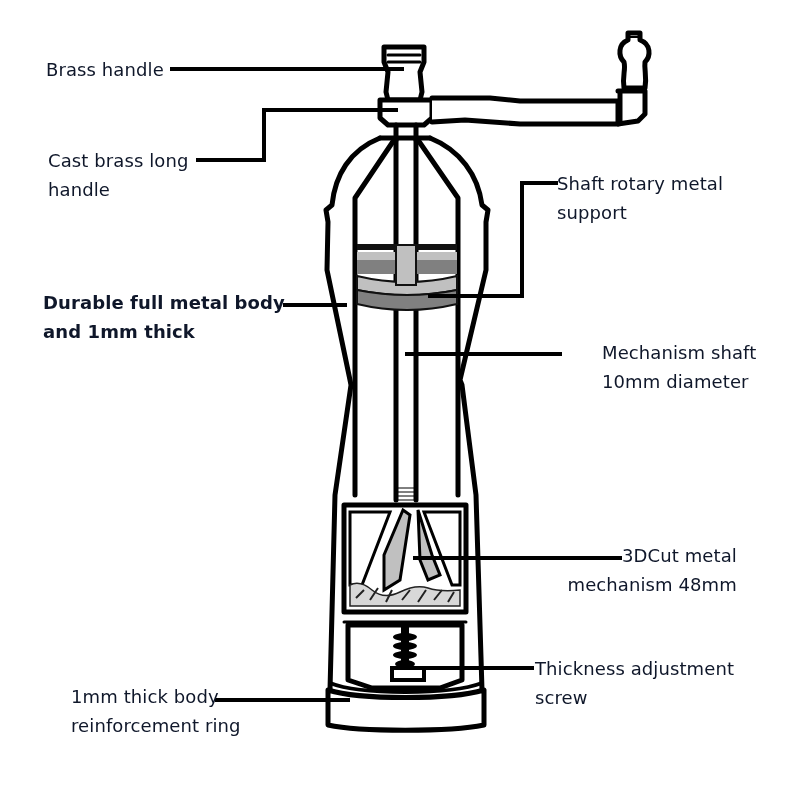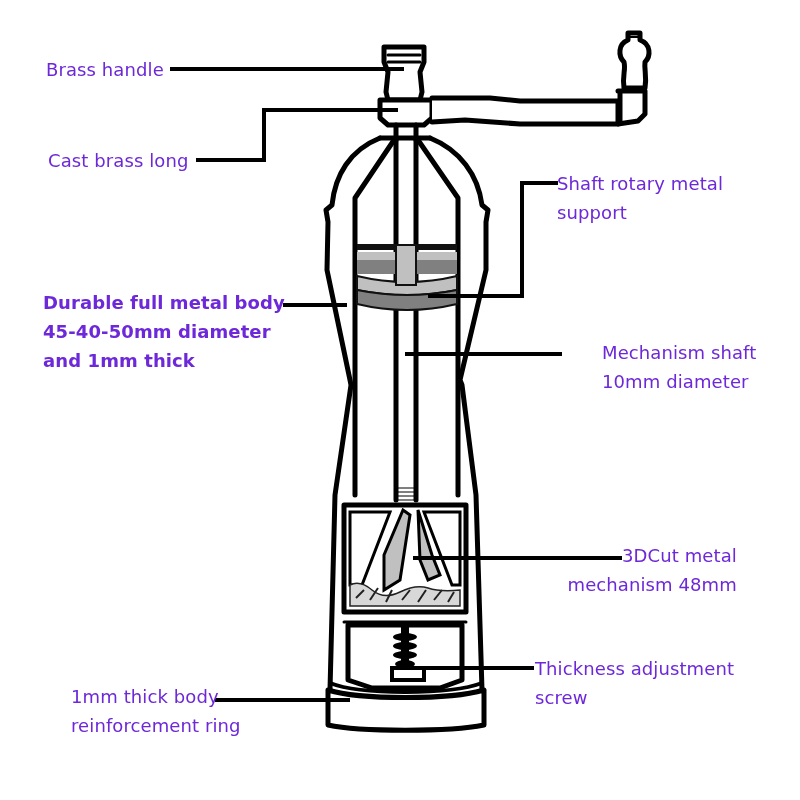--- a/index.html
+++ b/index.html
@@ -1,18 +1,18 @@
 <!DOCTYPE html>
 <html><head>
 <meta charset="utf-8">
 <style>
   html, body { margin: 0; padding: 0; background: #ffffff; }
   body { width: 800px; height: 800px; position: relative; overflow: hidden; font-family: "DejaVu Sans", sans-serif; }
   #drawing { position: absolute; left: 0; top: 0; width: 800px; height: 800px; }
-  .label { position: absolute; font-size: 18px; line-height: 29px; color: #6d28d9; white-space: nowrap; letter-spacing: 0.1px; }
+  .label { position: absolute; font-size: 18px; line-height: 29px; color: #0f172a; white-space: nowrap; letter-spacing: 0.1px; }
   .label div { display: block; }
 </style>
 </head>
 <body>
 
 <svg id="drawing" viewBox="0 0 800 800" xmlns="http://www.w3.org/2000/svg">
   <g fill="none" stroke="#000" stroke-width="5" stroke-linejoin="round" stroke-linecap="round">
 
     <g>
       <path d="M384 47 L424 47 L424 62 L420 72 L422 92 L420 100 L388 100 L386 92 L388 72 L384 62 Z" fill="#fff"></path>
@@ -99,28 +99,28 @@
     <line x1="415" y1="668" x2="534" y2="668"></line>
     <line x1="215" y1="700" x2="350" y2="700"></line>
   </g>
 </svg>
 
 <div class="label" style="left:46px; top:55px;">
   <div>Brass handle</div>
 </div>
 <div class="label" style="left:48px; top:146px;">
   <div>Cast brass long</div>
+  <div>handle</div>
 </div>
 <div class="label" style="left:557px; top:169px;">
   <div>Shaft rotary metal</div>
   <div>support</div>
 </div>
 <div class="label" style="left:43px; top:288px;font-weight:bold;">
   <div>Durable full metal body</div>
-  <div>45-40-50mm diameter</div>
   <div>and 1mm thick</div>
 </div>
 <div class="label" style="left:563px; top:338px;margin-left:39px;">
   <div>Mechanism shaft</div>
   <div>10mm diameter</div>
 </div>
 <div class="label" style="left:566px; top:541px; text-align:right;">
   <div style="padding-left:56px; text-align:right;">3DCut metal</div>
   <div>mechanism 48mm</div>
 </div>

